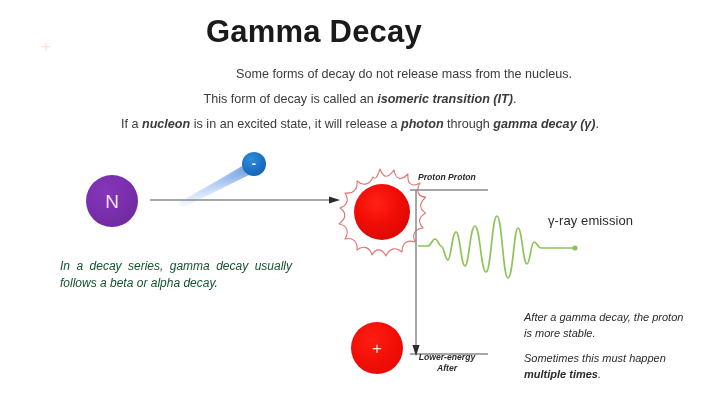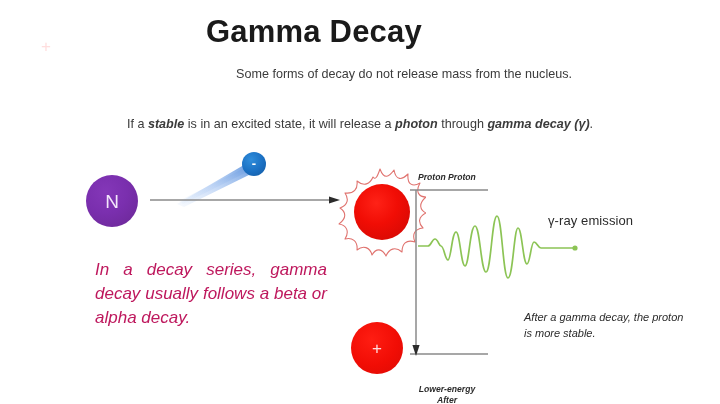--- a/index.html
+++ b/index.html
@@ -170,44 +170,42 @@
     font-style: italic;
     color: #2b2b2b;
     line-height: 1.25;
   }
   #label-excited { left: 418px; top: 172px; }
   #label-lower {
     left: 414px;
     top: 352px;
     width: 66px;
     text-align: center;
-    margin-top: 32px;
   }
   #label-gamma {
     position: absolute;
     left: 548px;
     top: 213px;
     font-size: 13px;
     font-style: normal;
     font-weight: normal;
     color: #2b2b2b;
     letter-spacing: 0.1px;
   }
 
   
   .body-para {
     position: absolute;
     left: 60px;
     width: 232px;
-    font-size: 17px;
+    font-size: 12px;
     font-style: italic;
-    color: #be185d;
+    color: #14532d;
     text-align: justify;
     line-height: 1.42;
-    margin-left: 35px;
   }
   #para-1 { top: 258px; }
   #para-2 { top: 325px; }
   .bold-em { font-weight: bold; font-style: italic; }
 
   
   .note {
     position: absolute;
     left: 524px;
     width: 168px;
@@ -224,23 +222,26 @@
 <body>
 
 <div id="slide">
 
   <div id="title">Gamma Decay</div>
 
   <div class="intro-line" id="intro-1">
     <span>Some forms of decay do not release mass from the nucleus.</span>
   </div>
 
+  <div class="intro-line" id="intro-2">
+    <span>This form of decay is called an </span><span class="em">isomeric transition (IT)</span><span>.</span>
+  </div>
 
   <div class="intro-line" id="intro-3">
-    <span>If a </span><span class="em">stable</span><span> is in an excited state, it will release a </span><span class="em">photon</span><span> through </span><span class="em">gamma decay (γ)</span><span>.</span>
+    <span>If a </span><span class="em">nucleon</span><span> is in an excited state, it will release a </span><span class="em">photon</span><span> through </span><span class="em">gamma decay (γ)</span><span>.</span>
   </div>
 
   <svg id="electron-trail" viewBox="0 0 90 48">
     <defs>
       <linearGradient id="trailGrad" x1="0" y1="1" x2="1" y2="0">
         <stop offset="0%" stop-color="#cfe0f8" stop-opacity="0.15"></stop>
         <stop offset="45%" stop-color="#b6cff4" stop-opacity="0.75"></stop>
         <stop offset="100%" stop-color="#5f94dd" stop-opacity="1"></stop>
       </linearGradient>
     </defs>
@@ -334,14 +335,17 @@
 
   <div class="body-para" id="para-1">
     <span>In a decay series, gamma decay usually follows a beta or alpha decay.</span>
   </div>
 
 
   <div class="note" id="note-1">
     <span>After a gamma decay, the proton is more stable.</span>
   </div>
 
+  <div class="note" id="note-2">
+    <span>Sometimes this must happen </span><span class="note-bold">multiple times</span><span>.</span>
+  </div>
 
 </div>
 
 </body></html>

